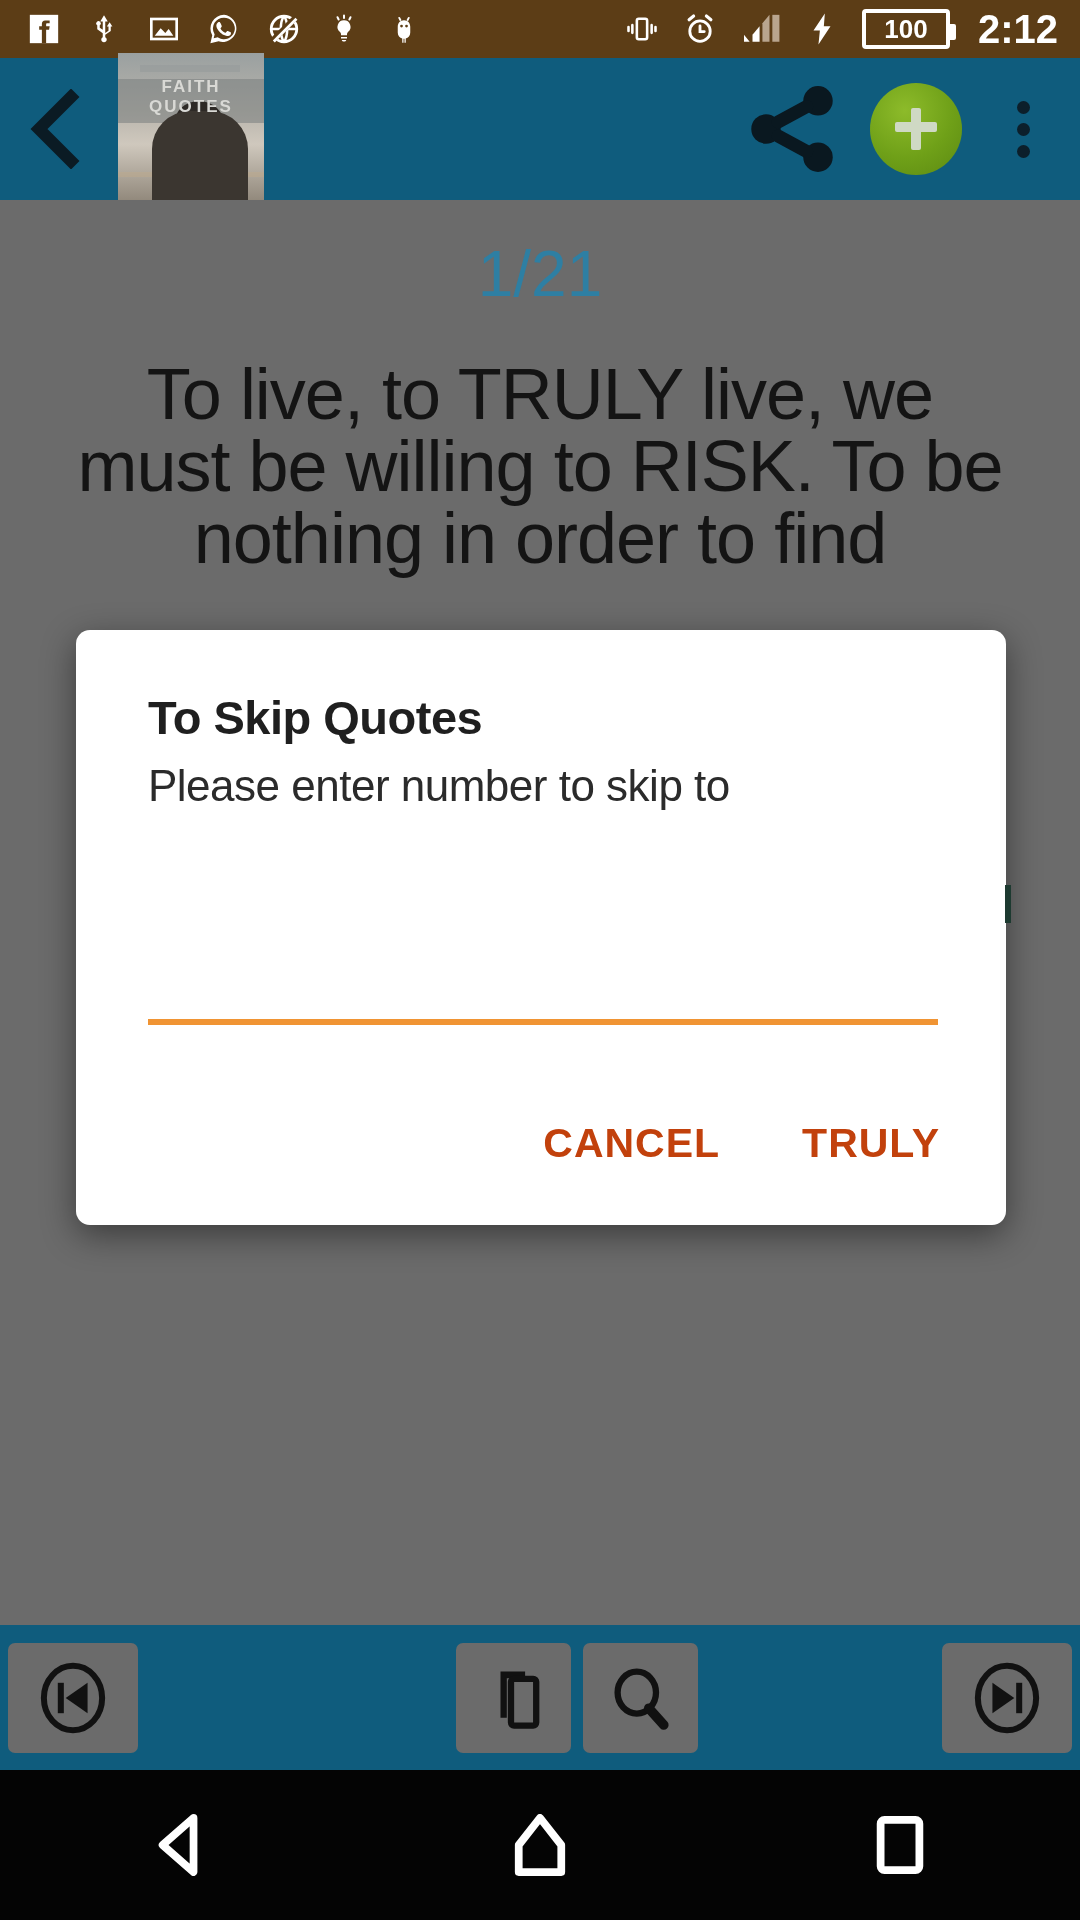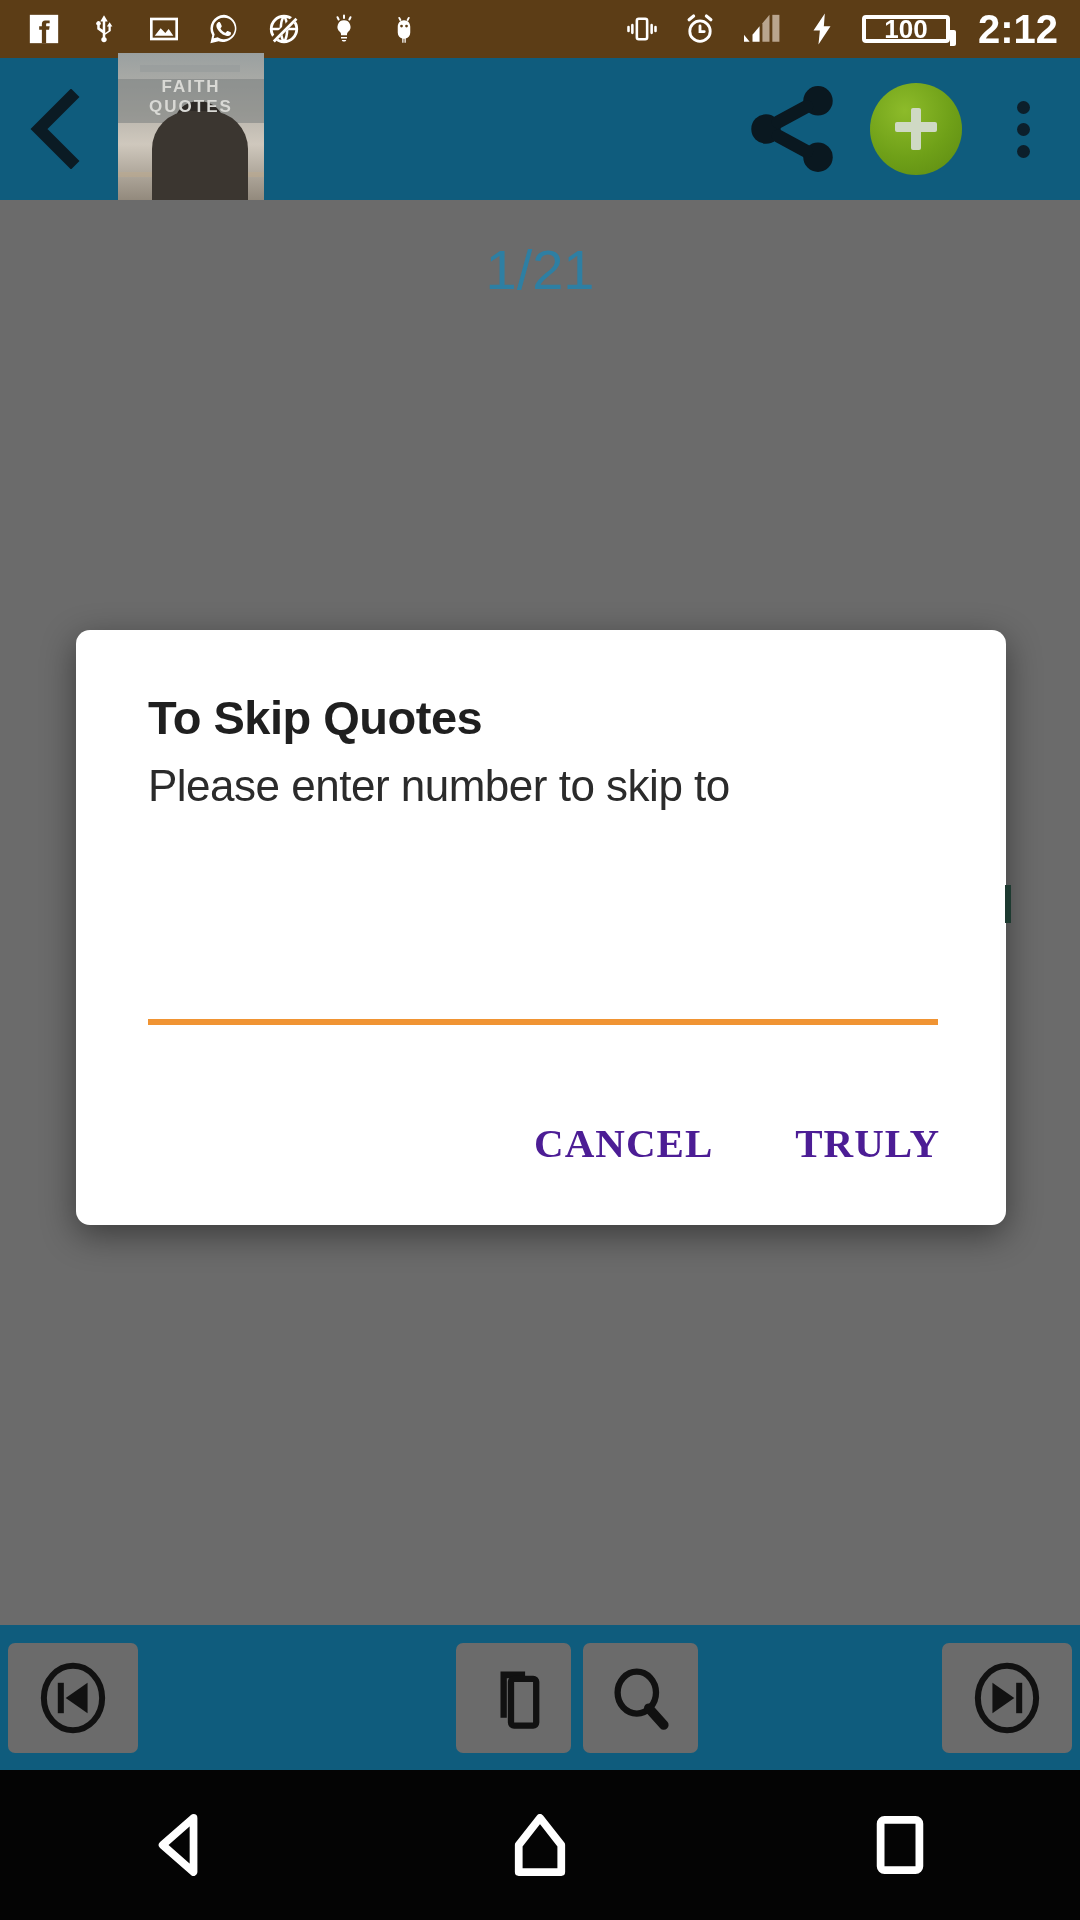--- a/index.html
+++ b/index.html
@@ -21,21 +21,21 @@
   .sb-right{ display:flex; align-items:center; gap:22px; margin-left:auto; padding-right:22px; }
   .sb-ico{ width:36px; height:36px; display:flex; align-items:center; justify-content:center; color:#fff; }
   .sb-ico svg{ display:block; }
   #status-time{
     color:#fff; font-size:40px; font-weight:bold; letter-spacing:0px;
     margin-left:6px; line-height:1;
   }
   #battery-box{
     position:relative; display:flex; align-items:center; justify-content:center;
     border:4px solid #fff; border-radius:4px;
-    width:88px; height:28px; color:#fff;
+    width:88px; height:40px; color:#fff;
     font-size:26px; font-weight:bold;
   }
   #battery-box:after{
     content:""; position:absolute; right:-10px; top:11px;
     width:6px; height:16px; background:#fff; border-radius:0 2px 2px 0;
   }
 
   
   #app-bar{
     position:absolute; top:58px; left:0; width:1080px; height:142px;
@@ -94,21 +94,21 @@
     align-items:center; justify-content:center; gap:9px;
   }
   #overflow-button i{ width:13px; height:13px; border-radius:50%; background:#0c1f2b; display:block;}
 
   
   #content{
     position:absolute; top:200px; left:0; width:1080px; height:1425px;
     background:#6b6b6b;
   }
   #quote-counter{
-    text-align:center; color:#2e7fa3; font-size:56px;
+    text-align:center; color:#2e7fa3; font-size:64px;
     margin-top:42px; line-height:1;
   }
   #quote-text{
     margin-top:52px; padding:0 70px;
     text-align:center; color:#141414; font-size:72px;
     line-height:1.0; letter-spacing:-1px;
   }
 
   
   #bottom-bar{
@@ -159,23 +159,23 @@
   }
   #input-edge-artifact{
     position:absolute; right:-5px; top:255px; width:6px; height:38px;
     background:#1d3a30;
   }
   #dialog-buttons{
     position:absolute; right:40px; bottom:36px;
     display:flex; align-items:center; gap:30px;
   }
   .dlg-btn{
-    font-size:41px; font-weight:bold; color:#4c1d95;
+    font-size:41px; font-weight:bold; color:#c2410c;
     letter-spacing:1px; padding:22px 26px; background:transparent; border:0;
-    font-family:Liberation Serif, serif; cursor:pointer;
+    font-family:Liberation Sans, sans-serif; cursor:pointer;
   }
 </style>
 </head>
 <body>
 
 <div id="screen">
 
   <div id="status-bar">
     <div class="sb-left">
       <span class="sb-ico">
@@ -290,20 +290,21 @@
       <div id="overflow-button">
         <i></i>
         <i></i>
         <i></i>
       </div>
     </div>
   </div>
 
   <div id="content">
     <div id="quote-counter">1/21</div>
+    <div id="quote-text">To live, to TRULY live, we must be willing to RISK. To be nothing in order to find</div>
   </div>
 
   <div id="bottom-bar">
     <div class="tb-btn" id="btn-prev">
       <svg width="76" height="76" viewBox="0 0 24 24">
         <ellipse cx="12" cy="12" rx="9.2" ry="10.2" fill="none" stroke="#111" stroke-width="1.9"></ellipse>
         <rect x="7.2" y="7.2" width="1.9" height="9.6" fill="#111"></rect>
         <path d="M16.6 7.2v9.6L9.7 12z" fill="#111"></path>
       </svg>
     </div>

